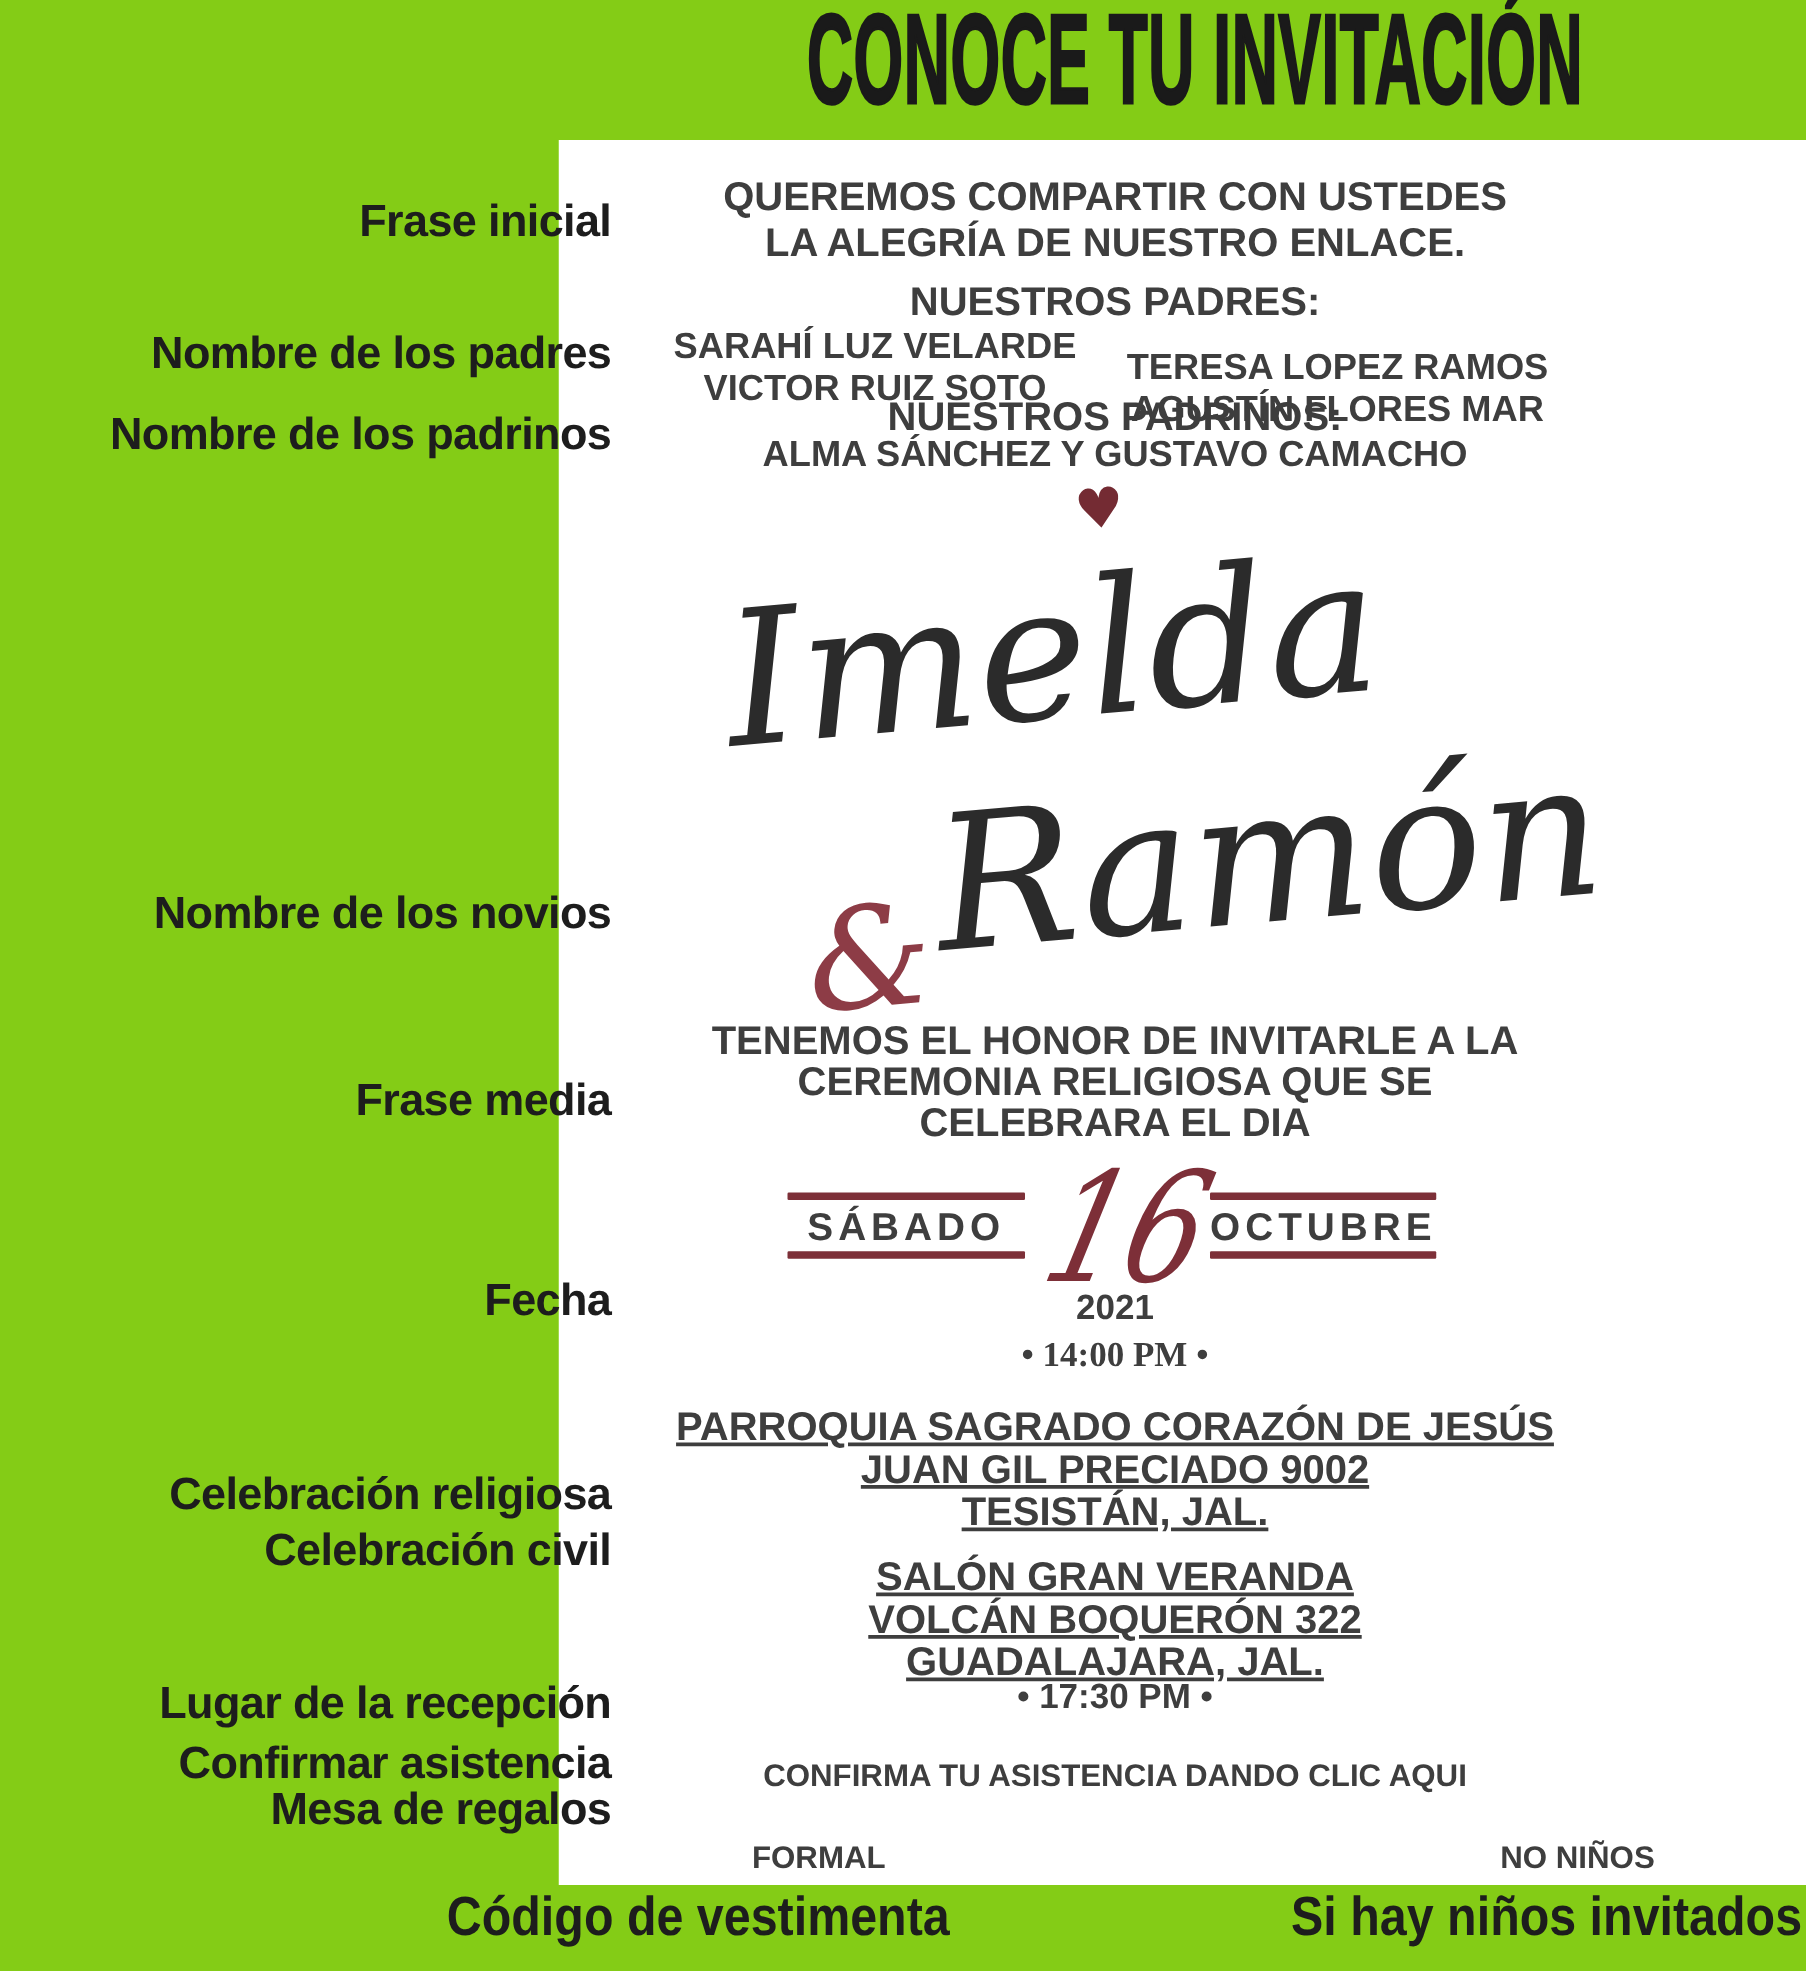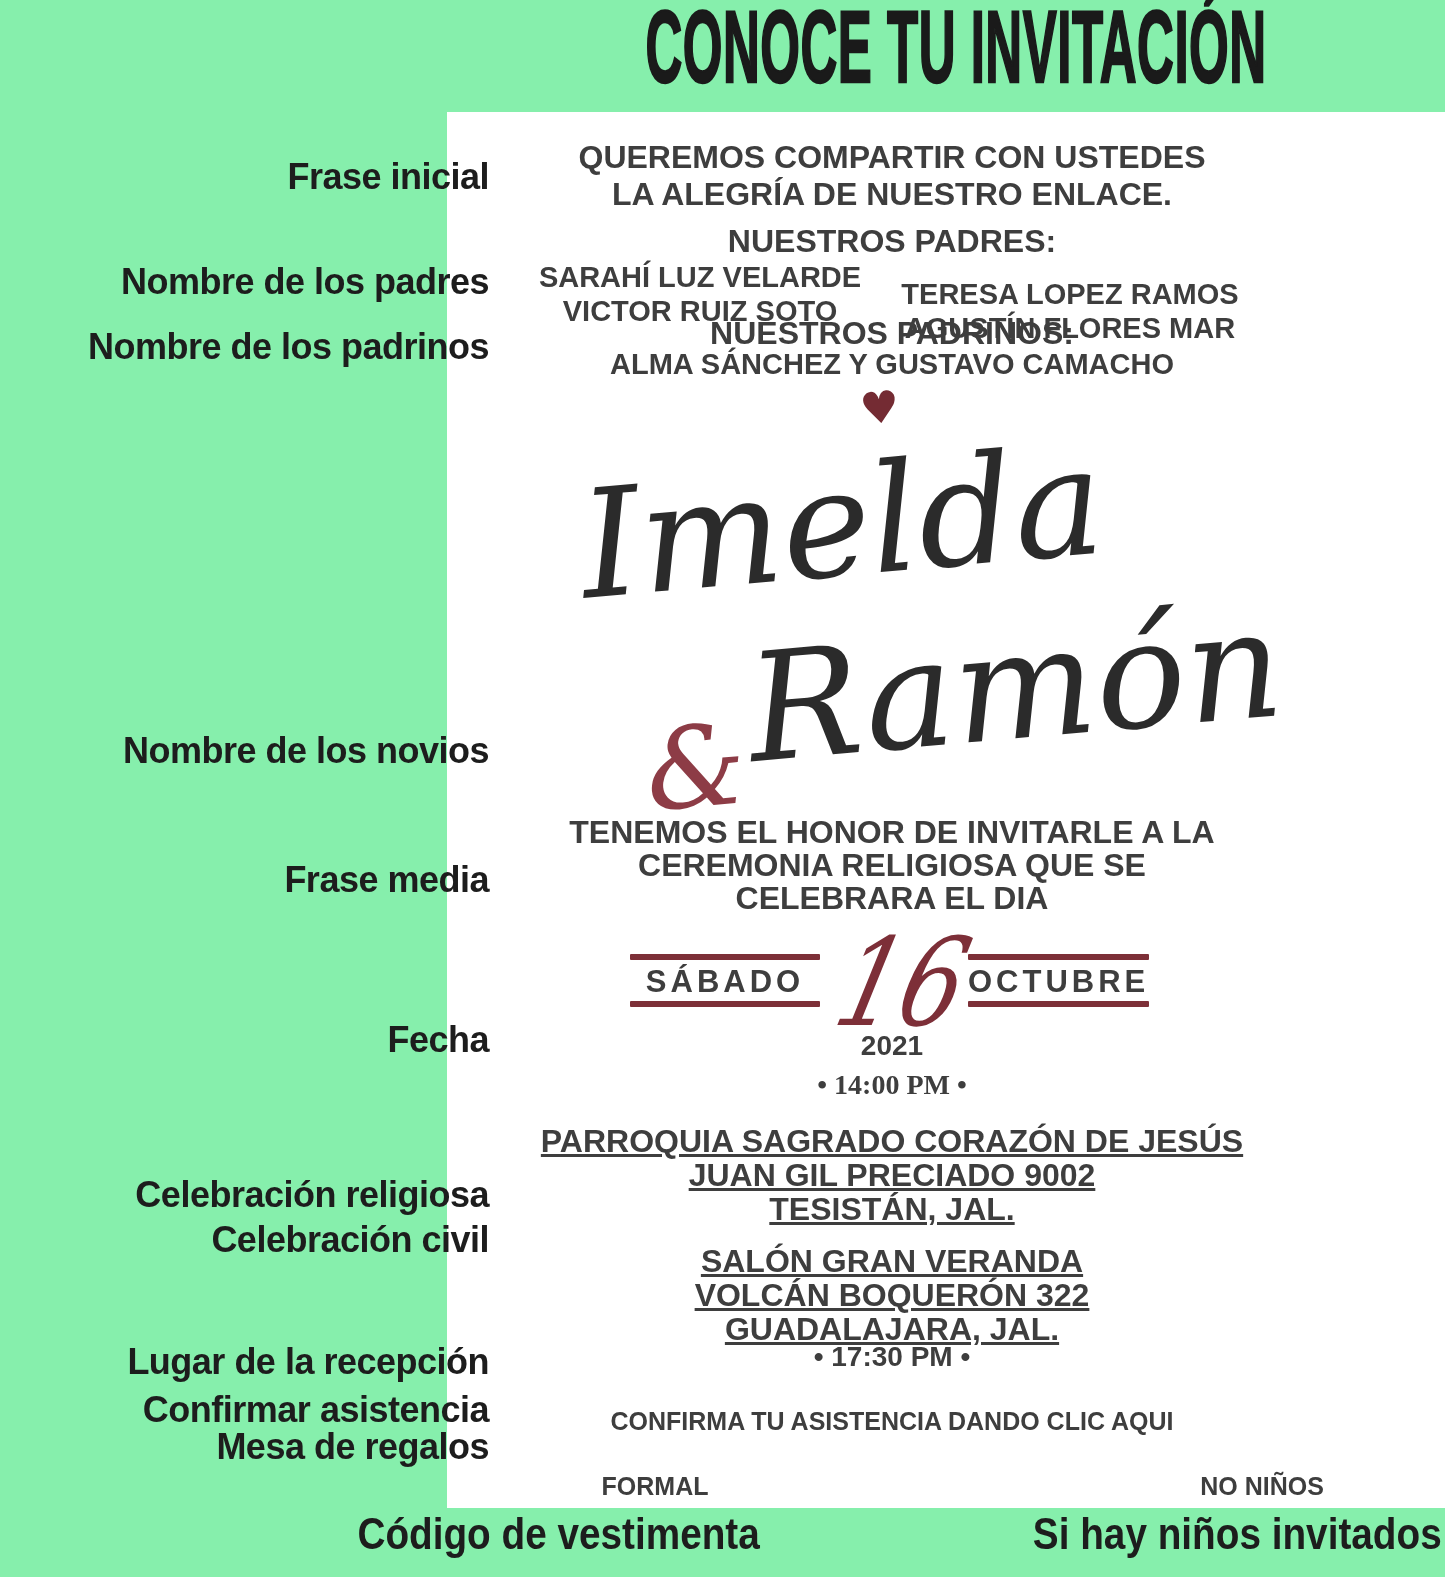--- a/index.html
+++ b/index.html
@@ -1,18 +1,18 @@
 <!DOCTYPE html>
 <html><head>
 <meta charset="utf-8">
 <style>
   html,body{margin:0;padding:0;}
   .page{
     position:relative;width:1445px;height:1577px;
-    background:#86efac;overflow:hidden;
+    background:#84cc16;overflow:hidden;
     font-family:"Liberation Sans",sans-serif;
   }
   .card{position:absolute;left:447px;top:112px;width:998px;height:1396px;background:#ffffff;}
 
   
   .title-wrap{position:absolute;left:335px;top:-4px;width:1110px;text-align:center;}
   .title-text{
     display:inline-block;white-space:nowrap;
     font-weight:bold;font-size:102px;line-height:1;color:#1a1a1a;
     transform:scaleX(0.5);transform-origin:center top;
@@ -78,21 +78,21 @@
 
   <div class="card"></div>
 
   <div class="title-wrap">
     <span class="title-text">CONOCE TU INVITACIÓN</span>
   </div>
 
   <div class="glabel" style="top:159px;">Frase inicial</div>
   <div class="glabel" style="top:264px;">Nombre de los padres</div>
   <div class="glabel" style="top:329px;text-align:right;">Nombre de los padrinos</div>
-  <div class="glabel" style="top:733px;">Nombre de los novios</div>
+  <div class="glabel" style="top:712px;">Nombre de los novios</div>
   <div class="glabel" style="top:862px;">Frase media</div>
   <div class="glabel" style="top:1022px;">Fecha</div>
   <div class="glabel" style="top:1177px;">Celebración religiosa</div>
   <div class="glabel" style="top:1222px;">Celebración civil</div>
   <div class="glabel" style="top:1344px;">Lugar de la recepción</div>
   <div class="glabel" style="top:1392px;">Confirmar asistencia</div>
   <div class="glabel" style="top:1429px;">Mesa de regalos</div>
 
   <div class="big-label" style="left:330px;top:1512px;width:440px;">
     <span>Código de vestimenta</span>

